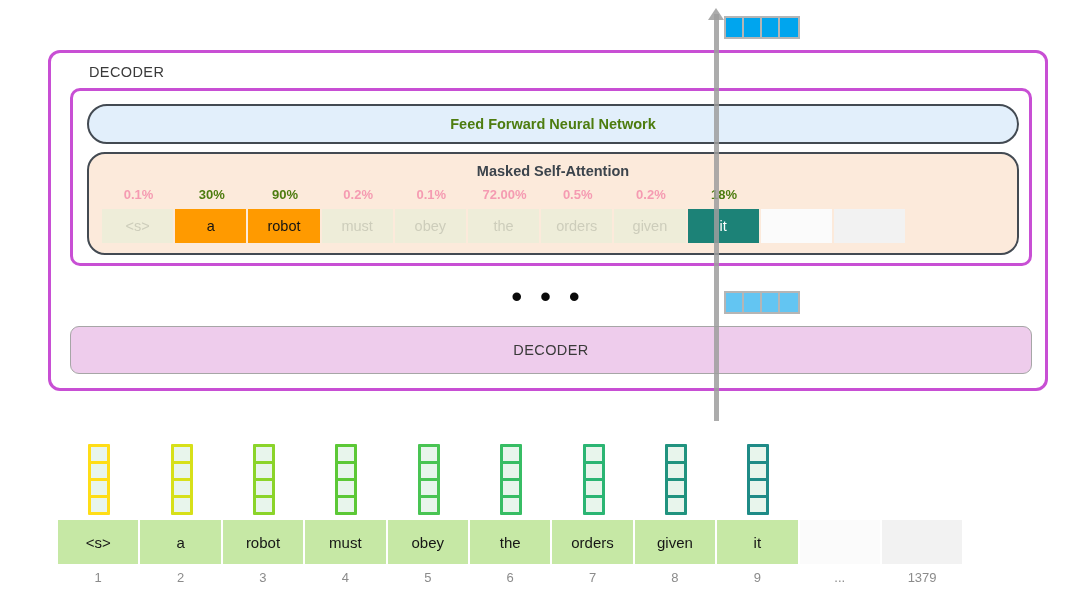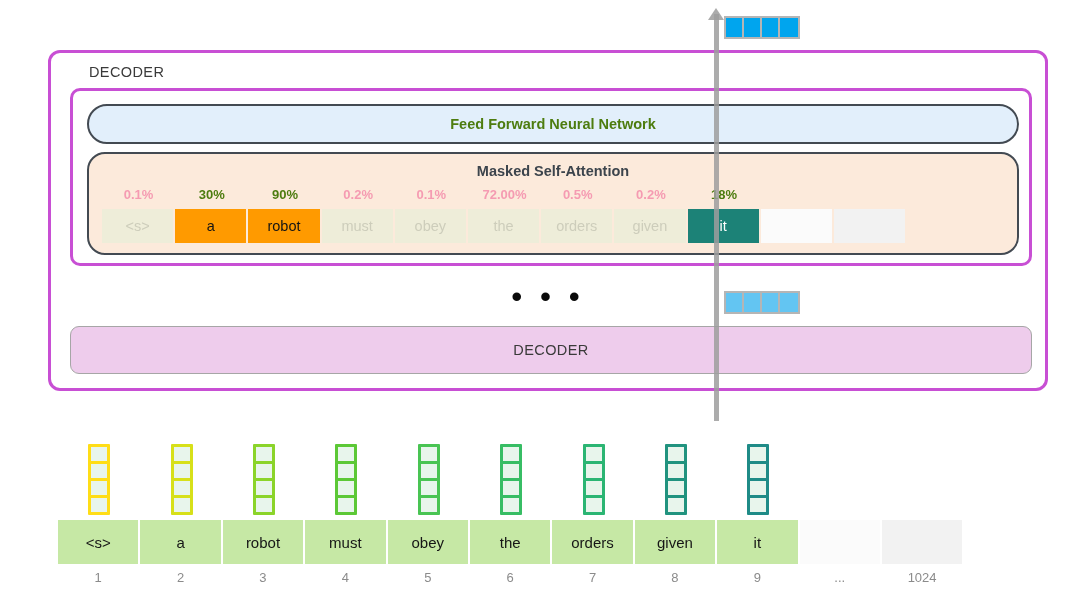--- a/index.html
+++ b/index.html
@@ -378,14 +378,14 @@
     <div class="bidx">1</div>
     <div class="bidx">2</div>
     <div class="bidx">3</div>
     <div class="bidx">4</div>
     <div class="bidx">5</div>
     <div class="bidx">6</div>
     <div class="bidx">7</div>
     <div class="bidx">8</div>
     <div class="bidx">9</div>
     <div class="bidx">...</div>
-    <div class="bidx">1024</div>
+    <div class="bidx">1379</div>
   </div>
 
 </body></html>

